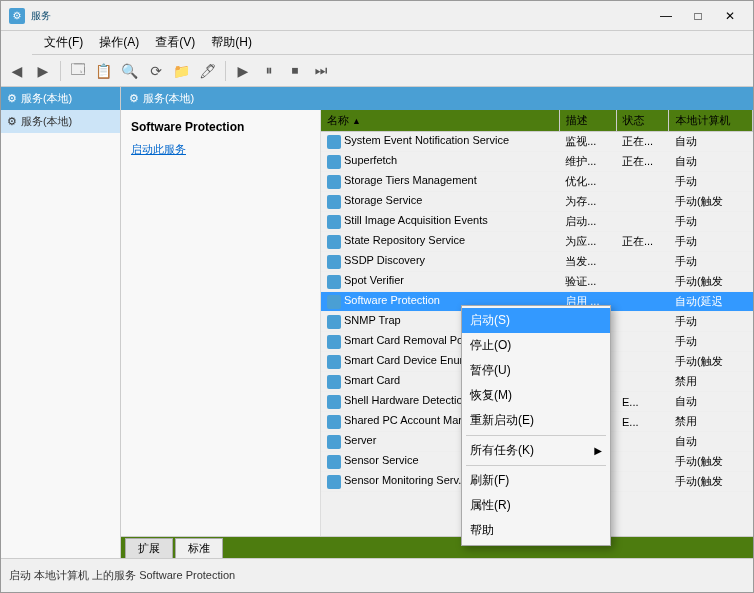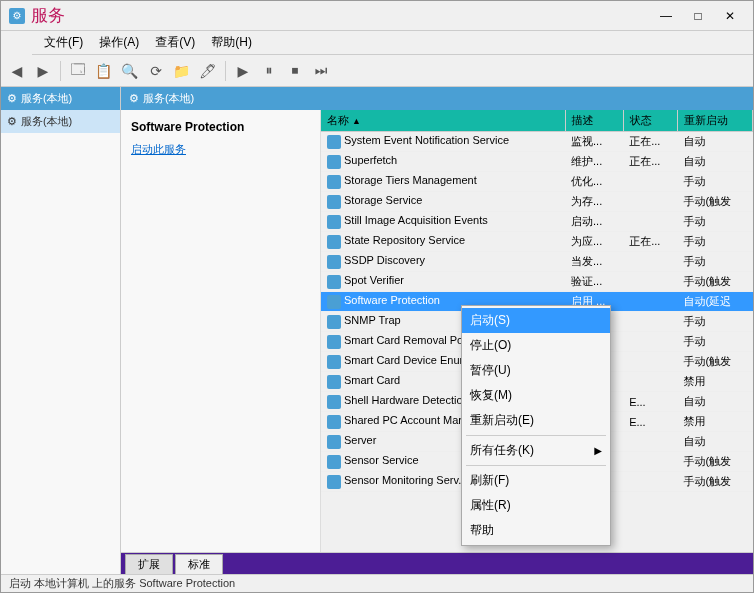--- a/index.html
+++ b/index.html
@@ -33,22 +33,22 @@
     .title-bar-icon {
       width: 16px; height: 16px;
       margin-right: 6px;
       background: #4a9fd4;
       border-radius: 2px;
       display: flex; align-items: center; justify-content: center;
       color: white; font-size: 10px;
     }
     .title-bar-text {
       flex: 1;
-      font-size: 17px;
-      color: #be185d;
+      font-size: 10px;
+      color: #0c4a6e;
     }
     .title-bar-buttons {
       display: flex; gap: 2px;
     }
     .title-btn {
       width: 30px; height: 20px;
       border: none; background: transparent;
       cursor: pointer; font-size: 12px;
       display: flex; align-items: center; justify-content: center;
     }
@@ -178,21 +178,21 @@
       overflow: hidden;
       position: relative;
     }
 
     .service-table {
       width: 100%;
       border-collapse: collapse;
       font-size: 12px;
     }
     .service-table thead tr {
-      background: #14b8a6;
+      background: #4d7c0f;
       border-bottom: 1px solid #ccc;
     }
     .service-table th {
       text-align: left;
       padding: 3px 6px;
       font-weight: normal;
       border-right: 1px solid #ccc;
       white-space: nowrap;
       font-size: 11px;
     }
@@ -215,42 +215,42 @@
       border-radius: 2px;
       margin-right: 3px;
       vertical-align: middle;
     }
 
     
     .bottom-tabs {
       height: 22px;
       display: flex;
       align-items: flex-end;
-      background: #4c1d95;
+      background: #4d7c0f;
       padding: 0 4px;
       border-top: 1px solid #ccc;
     }
     .tab {
       padding: 2px 12px;
       border: 1px solid #aaa;
       border-bottom: none;
       background: #e0e0e0;
       cursor: pointer;
       font-size: 11px;
       margin-right: 2px;
     }
     .tab.active {
       background: #f0f0f0;
       border-bottom: 1px solid #f0f0f0;
       margin-bottom: -1px;
     }
 
     
     .status-bar {
-      height: 18px;
+      height: 34px;
       background: #f0f0f0;
       border-top: 1px solid #ccc;
       display: flex;
       align-items: center;
       padding: 0 8px;
       font-size: 11px;
       color: #333;
     }
 
     
@@ -354,21 +354,21 @@
           <a class="info-link">启动此服务</a>
         </div>
 
         <div class="service-list-container" style="overflow-y: auto; overflow-x: hidden;">
           <table class="service-table">
             <thead>
               <tr>
                 <th>名称 <span class="sort-arrow">▲</span></th>
                 <th>描述</th>
                 <th>状态</th>
-                <th>重新启动</th>
+                <th>本地计算机</th>
               </tr>
             </thead>
             <tbody id="service-tbody">
             <tr>
                   <td><span class="service-icon"></span>System Event Notification Service</td>
                   <td>监视...</td>
                   <td>正在...</td>
                   <td>自动</td>
                 </tr>
                 <tr>

